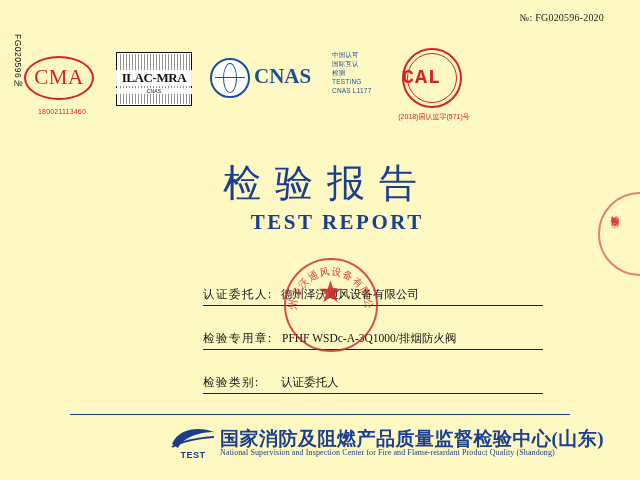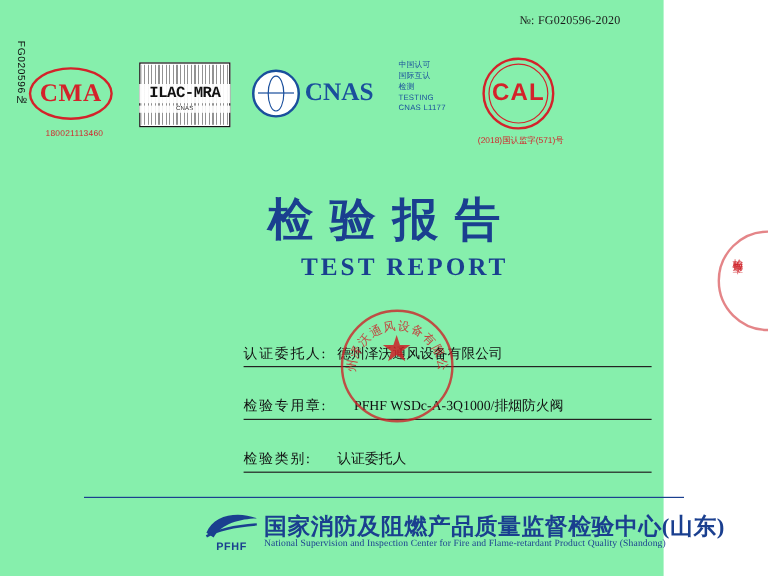--- a/index.html
+++ b/index.html
@@ -8,23 +8,23 @@
     background: #ffffff;
   }
   body {
     width: 640px;
     height: 480px;
     overflow: hidden;
     font-family: "Liberation Sans", sans-serif;
   }
   #page {
     position: relative;
-    width: 553px;
+    width: 640px;
     height: 480px;
-    background: #86efac;
+    background: #fef9c3;
   }
   
   .serial {
     position: absolute;
     top: 12px;
     right: 36px;
     font-family: "Liberation Serif", serif;
     font-size: 10px;
     color: #1a1a1a;
     letter-spacing: 0.2px;
@@ -65,21 +65,21 @@
     border: 2.4px solid #d4222a;
     border-radius: 50%;
     box-sizing: border-box;
   }
   .cma .txt {
     position: absolute;
     left: 0; top: 9px;
     width: 70px;
     text-align: center;
     font-family: "Liberation Serif", serif;
-    font-weight: bold;
+    font-weight: normal;
     font-size: 21px;
     color: #d4222a;
     letter-spacing: 0.5px;
   }
   .cma-num {
     position: absolute;
     left: -4px;
     top: 68px;
     width: 84px;
     text-align: center;
@@ -114,21 +114,21 @@
       #ffffff 0px, #ffffff 2px,
       #3a3a3a 2px, #3a3a3a 3px
     );
     opacity: 0.55;
   }
   .ilac .label {
     position: absolute;
     left: 0; top: 18px;
     width: 76px;
     text-align: center;
-    font-family: Liberation Mono, monospace;
+    font-family: Liberation Serif, serif;
     font-weight: bold;
     font-size: 13px;
     color: #111;
     background: rgba(255,255,255,0.92);
     line-height: 16px;
     letter-spacing: -0.4px;
   }
   .ilac .sub {
     position: absolute;
     left: 0; top: 36px;
@@ -220,22 +220,22 @@
     left: 5px; top: 5px;
     width: 50px; height: 50px;
     border-radius: 50%;
     border: 1px solid #d4222a;
     box-sizing: border-box;
   }
   .cal .txt {
     position: absolute;
     left: 0; top: 18px;
     width: 60px;
-    text-align: center;
-    font-family: Liberation Sans, sans-serif;
+    text-align: left;
+    font-family: Liberation Mono, monospace;
     font-weight: bold;
     font-size: 20px;
     color: #d4222a;
     letter-spacing: 1px;
   }
   .cal-num {
     position: absolute;
     left: 358px;
     top: 72px;
     width: 104px;
@@ -246,21 +246,21 @@
     white-space: nowrap;
   }
   
   .title-cn {
     position: absolute;
     left: 0;
     top: 158px;
     width: 640px;
     text-align: center;
     font-family: "Liberation Serif", serif;
-    font-weight: bold;
+    font-weight: normal;
     font-size: 38px;
     color: #1a3f8f;
     letter-spacing: 14px;
     text-indent: 14px;
   }
   .title-en {
     position: absolute;
     left: 16px;
     top: 210px;
     width: 640px;
@@ -304,21 +304,21 @@
     white-space: nowrap;
   }
   .row .rule {
     position: absolute;
     left: 0;
     top: 21px;
     width: 340px;
     border-bottom: 1px solid #222;
   }
   .r1 .val { left: 78px; }
-  .r2 .val { left: 92px; }
+  .r2 .val { left: 79px; }
   .r3 .val { left: 78px; }
   
   .seal {
     position: absolute;
     left: 284px;
     top: 258px;
     width: 94px;
     height: 94px;
     pointer-events: none;
   }
@@ -524,19 +524,19 @@
       </div>
   </div>
 
   <div class="footer-rule"></div>
   <div class="footer">
     <div class="sdqi-logo">
       <svg class="swoosh" viewBox="0 0 46 26">
         <path d="M2 20 C 8 4, 30 2, 44 8 C 32 8, 14 12, 8 24 Z" fill="#1a3f8f"></path>
         <path d="M2 23 C 14 16, 30 14, 44 13" stroke="#1a3f8f" stroke-width="2" fill="none"></path>
       </svg>
-      <div class="cap">PFHF</div>
+      <div class="cap">TEST</div>
     </div>
     <div class="footer-cn">国家消防及阻燃产品质量监督检验中心(山东)</div>
     <div class="footer-en">National Supervision and Inspection Center for Fire and Flame-retardant Product Quality (Shandong)</div>
   </div>
 
 </div>
 
 </body></html>

